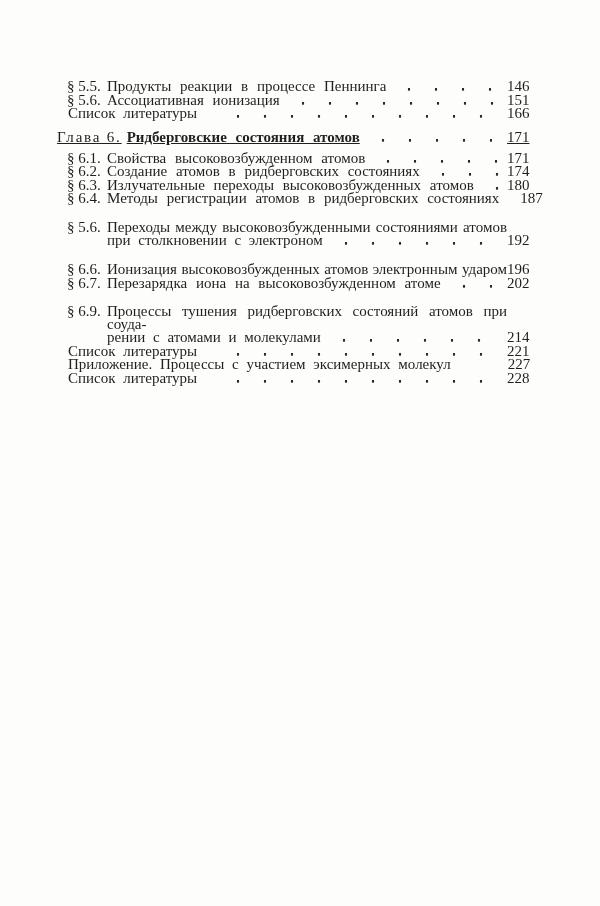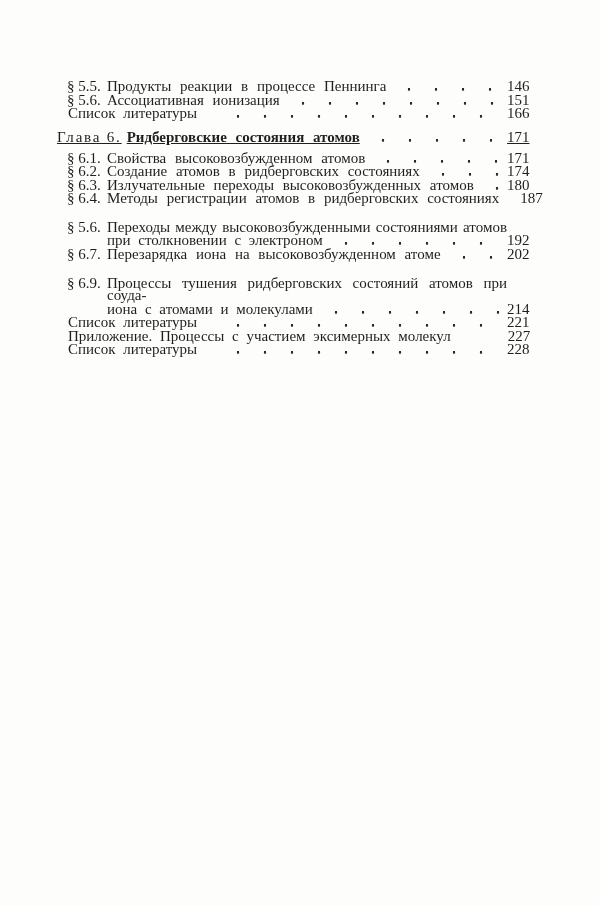--- a/index.html
+++ b/index.html
@@ -118,33 +118,38 @@
       <div class="row entry justify">
         <span class="num">§ 5.6.</span>
         <span class="txt">Переходы между высоковозбужденными состояниями атомов</span>
         <span class="page-num"></span>
       </div>
       <div class="row cont">
         <span class="txt">при столкновении с электроном</span>
         <span class="leader"></span>
         <span class="page-num">192</span>
       </div>
+      <div class="row entry justify">
+        <span class="num">§ 6.6.</span>
+        <span class="txt">Ионизация высоковозбужденных атомов электронным ударом</span>
+        <span class="page-num">196</span>
+      </div>
       <div class="row entry">
         <span class="num">§ 6.7.</span>
         <span class="txt">Перезарядка иона на высоковозбужденном атоме</span>
         <span class="leader"></span>
         <span class="page-num">202</span>
       </div>
       <div class="row entry justify">
         <span class="num">§ 6.9.</span>
         <span class="txt">Процессы тушения ридберговских состояний атомов при соуда-</span>
         <span class="page-num"></span>
       </div>
       <div class="row cont">
-        <span class="txt">иона с атомами и молекулами</span>
+        <span class="txt">рении с атомами и молекулами</span>
         <span class="leader"></span>
         <span class="page-num">214</span>
       </div>
       <div class="row plain">
         <span class="txt">Список литературы</span>
         <span class="leader"></span>
         <span class="page-num">221</span>
       </div>
       <div class="row plain">
         <span class="txt">Приложение. Процессы с участием эксимерных молекул</span>

